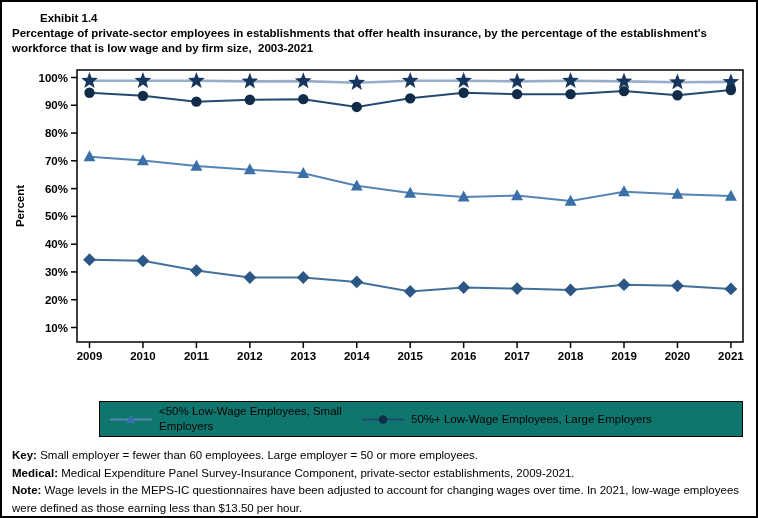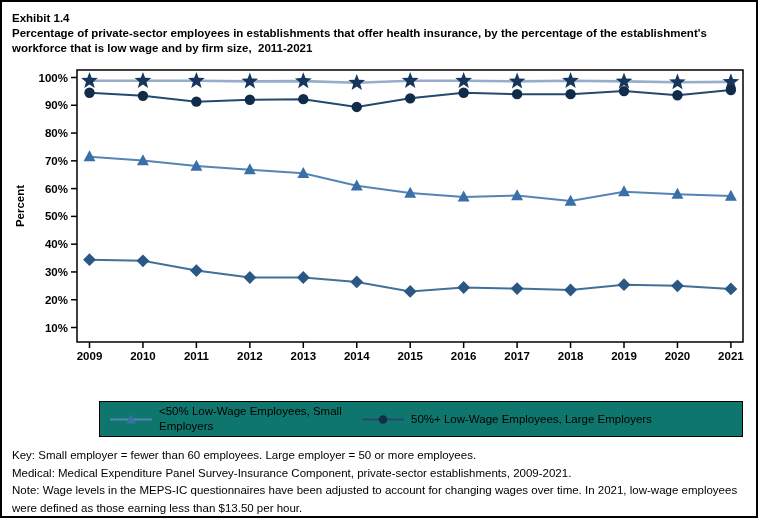--- a/index.html
+++ b/index.html
@@ -7,39 +7,39 @@
     position:relative;
     width:758px;height:518px;
     box-sizing:border-box;
     border:2px solid #000;
     background:#fff;
     font-family:"Liberation Sans",sans-serif;
     color:#000;
     overflow:hidden;
   }
   .title-block{position:absolute;left:10px;top:9px;width:722px;}
-  .exhibit-number{font-size:11.5px;font-weight:bold;line-height:15px;}
+  .exhibit-number{font-size:11.5px;font-weight:bold;line-height:15px;margin-left:28px;}
   .chart-title{font-size:11.5px;font-weight:bold;line-height:15px;white-space:pre-wrap;}
   .chart-svg{position:absolute;left:0;top:0;width:758px;height:518px;}
   .legend-box{
     position:absolute;left:97px;top:399px;width:644px;height:36px;
     border:1px solid #000;
     display:grid;
     grid-template-columns:252px 1fr;
     align-content:center;
     row-gap:1px;
     padding-left:9px;
     box-sizing:border-box;
     background:#0f766e;
   }
   .legend-item{display:flex;align-items:center;gap:6px;font-size:11.5px;line-height:15px;}
   .legend-item svg{flex:0 0 auto;display:block;}
   .notes{position:absolute;left:10px;top:445px;width:740px;font-size:11.5px;line-height:17.5px;}
   .notes p{margin:0;}
-  .notes b{font-weight:normal;}
+  .notes b{font-weight:bold;}
 </style>
 </head>
 <body>
 
 <div class="page">
 
   <svg class="chart-svg" id="chart-svg">
       <rect x="75" y="68" width="666" height="272" fill="none" stroke="#000" stroke-width="1.5"></rect>
       <line x1="69" y1="325.502" x2="75" y2="325.502" stroke="#000" stroke-width="1.5"></line>
       <text x="66" y="329.502" text-anchor="end" font-size="11.5" font-weight="bold" font-family="&quot;Liberation Sans&quot;,sans-serif" fill="#000">10%</text>
@@ -141,21 +141,21 @@
       <circle cx="461.65000000000003" cy="90.7779" r="5.2" fill="#102C49"></circle>
       <circle cx="515.1" cy="92.1668" r="5.2" fill="#102C49"></circle>
       <circle cx="568.55" cy="92.1668" r="5.2" fill="#102C49"></circle>
       <circle cx="622" cy="89.11122000000002" r="5.2" fill="#102C49"></circle>
       <circle cx="675.45" cy="93.27792000000002" r="5.2" fill="#102C49"></circle>
       <circle cx="728.9000000000001" cy="88.0001" r="5.2" fill="#102C49"></circle>
     </svg>
 
   <div class="title-block">
     <div class="exhibit-number">Exhibit 1.4</div>
-    <div class="chart-title">Percentage of private-sector employees in establishments that offer health insurance, by the percentage of the establishment's workforce that is low wage and by firm size,  2011-2021</div>
+    <div class="chart-title">Percentage of private-sector employees in establishments that offer health insurance, by the percentage of the establishment's workforce that is low wage and by firm size,  2003-2021</div>
   </div>
 
   <div class="legend-box">
     <div class="legend-item">
       <svg width="44" height="15">
           <line x1="1" y1="7.5" x2="43" y2="7.5" stroke="#5585B5" stroke-width="2"></line>
           <path d="M22,2.252 L26.88064,11.27856 L17.11936,11.27856 Z" fill="#3A6FA8"></path>
         </svg>
       <span>&lt;50% Low-Wage Employees, Small Employers</span>
     </div>

